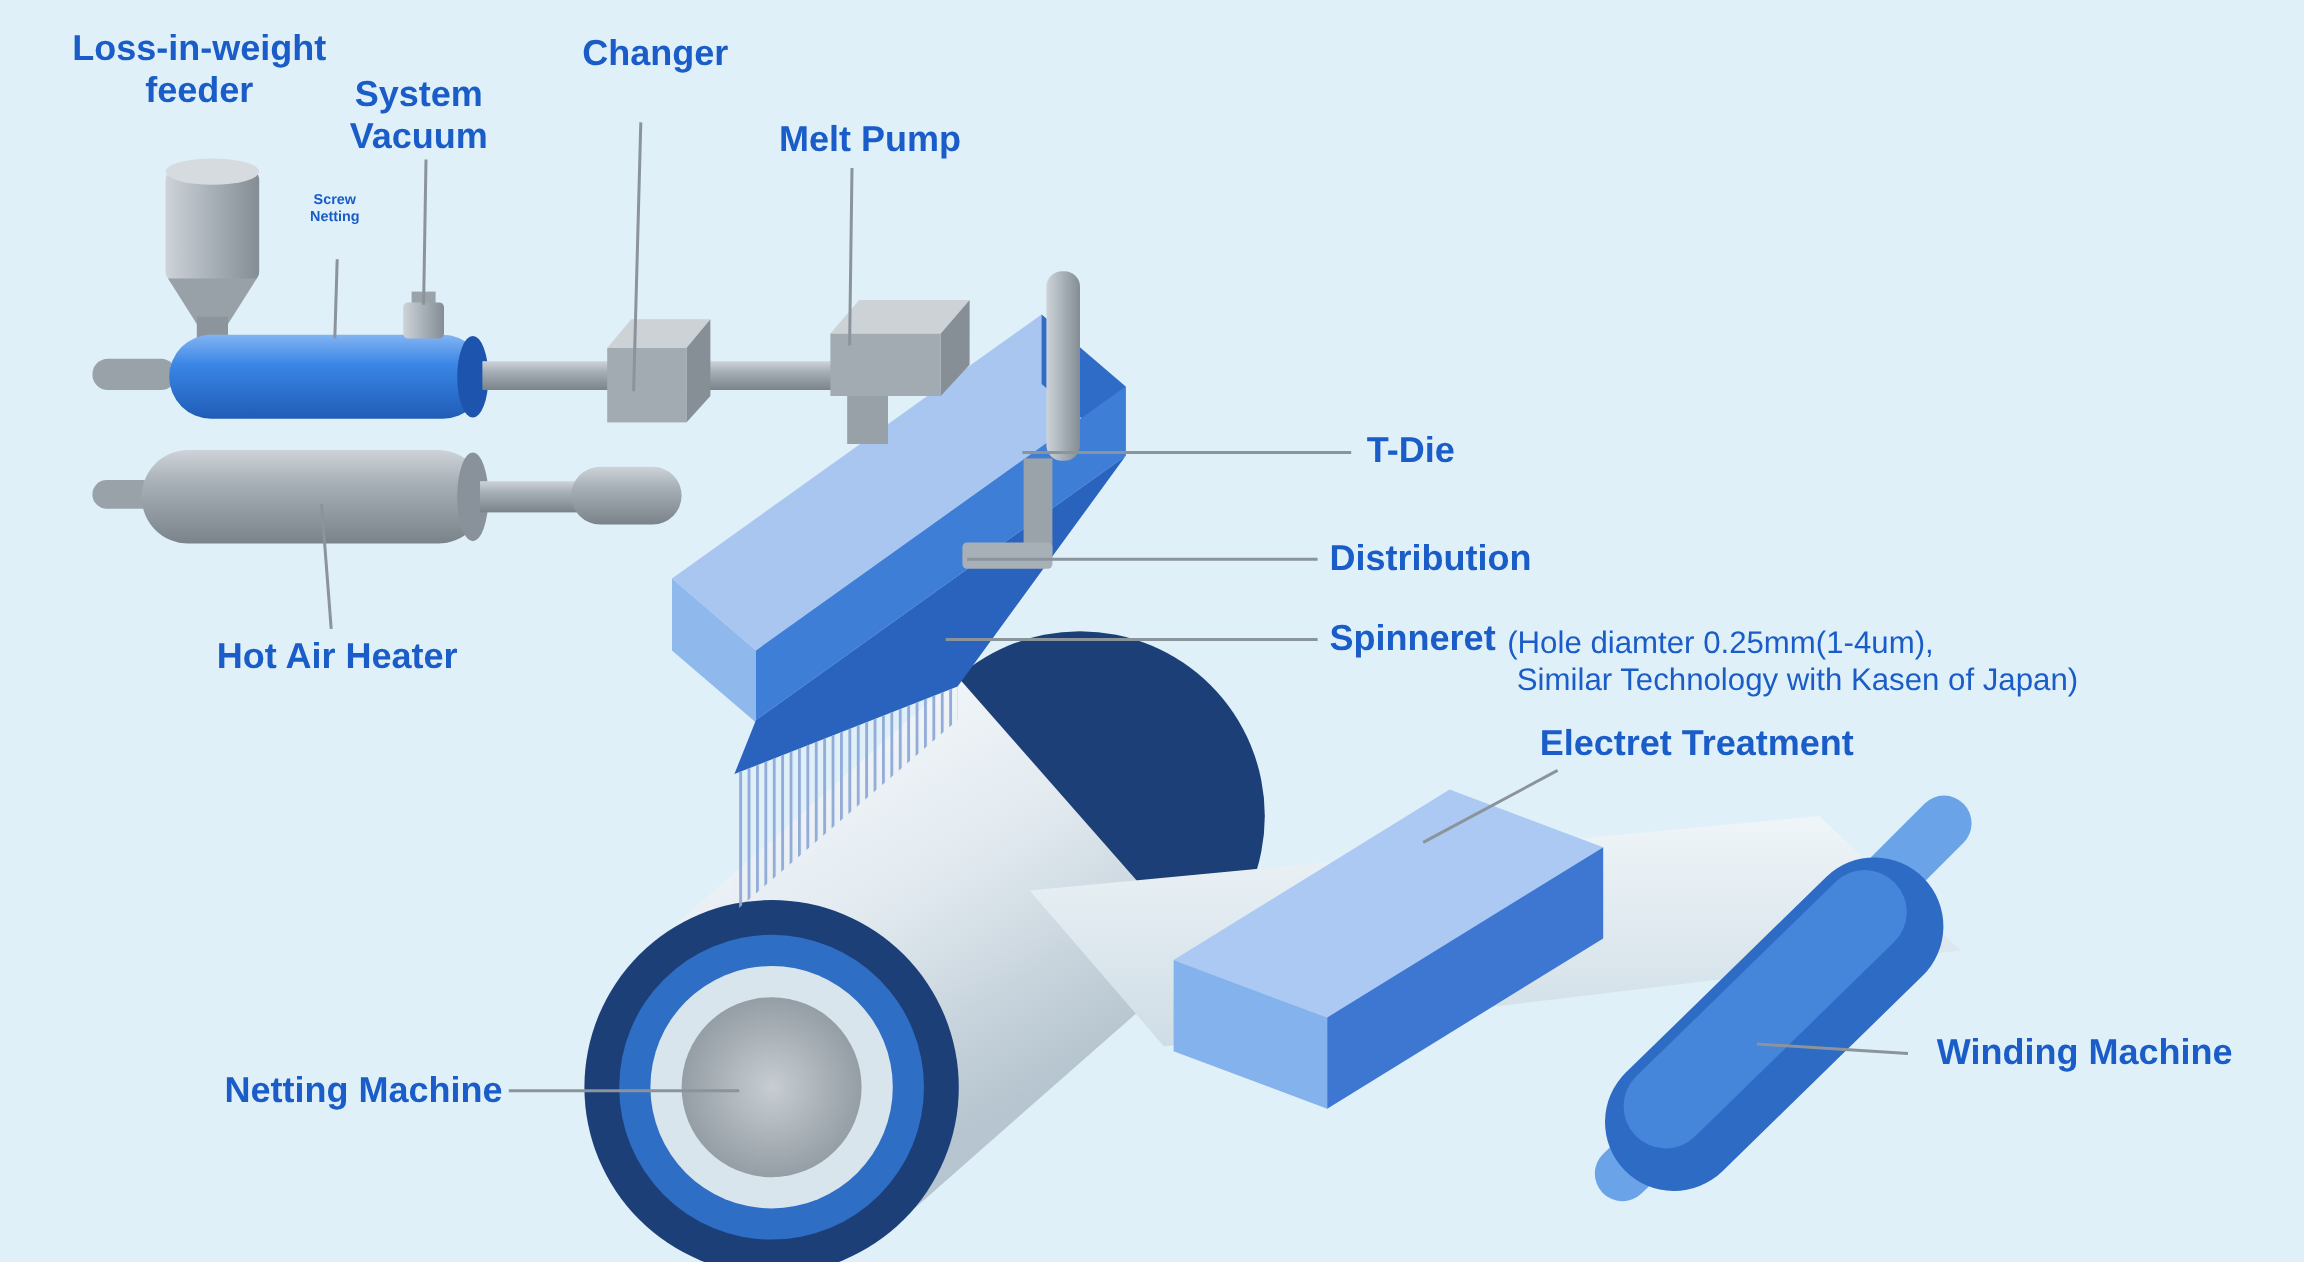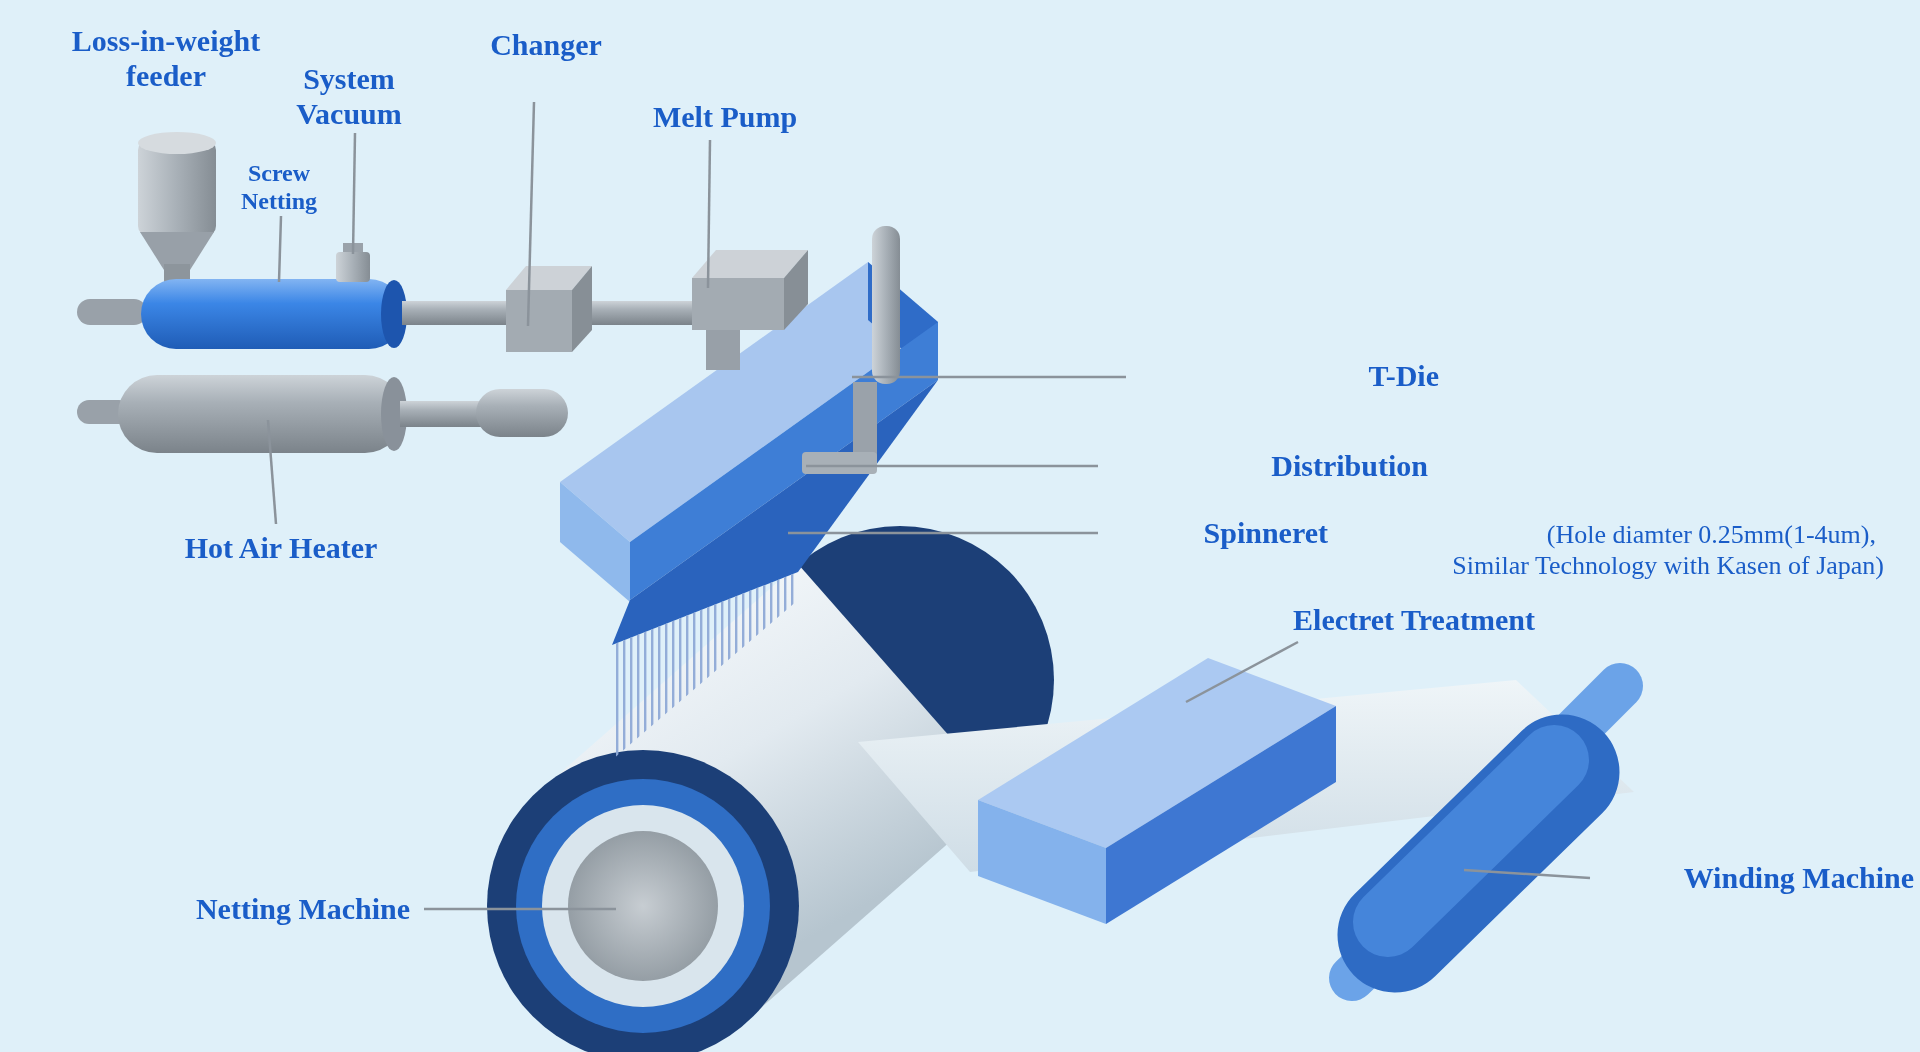--- a/index.html
+++ b/index.html
@@ -1,25 +1,25 @@
 <!DOCTYPE html>
 <html><head>
 <meta charset="utf-8">
 <style>
   *{margin:0;padding:0;box-sizing:border-box}
   html,body{width:100%;height:100%}
   body{background:#dff0f9}
   .stage{position:relative;width:1920px;height:1052px;background:#dff0f9;overflow:hidden;
-         font-family:Liberation Serif, serif}
+         font-family:Liberation Sans, sans-serif}
   svg.scene{position:absolute;left:0;top:0;width:1920px;height:1052px}
   .lbl{position:absolute;color:#1a5dc8;font-weight:600;font-size:30px;line-height:1.16;text-align:center}
   .lbl span{display:block}
-  .small{font-size:24px}
+  .small{font-size:12px}
   .note{font-size:26px;font-weight:500}
-  .left{text-align:right}
+  .left{text-align:left}
 </style>
 </head>
 <body>
 
 <div class="stage">
 
   <svg class="scene" viewBox="0 0 1920 1052">
     <defs>
       <linearGradient id="gGrayH" x1="0" y1="0" x2="0" y2="1">
         <stop offset="0" stop-color="#cdd3d8"></stop>

